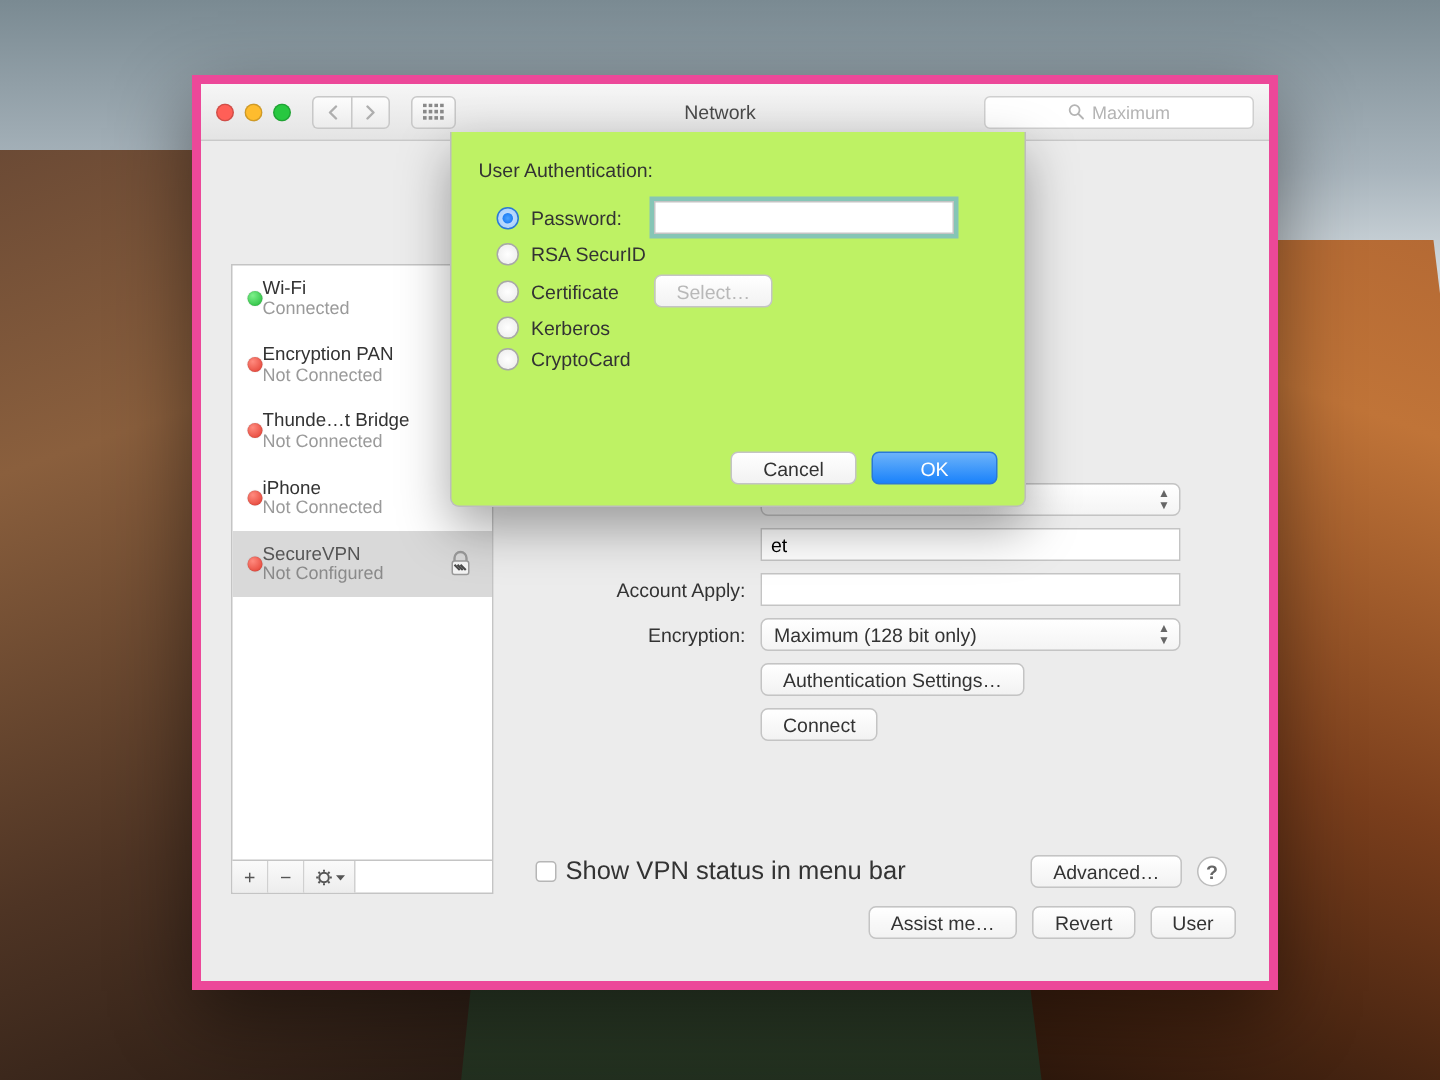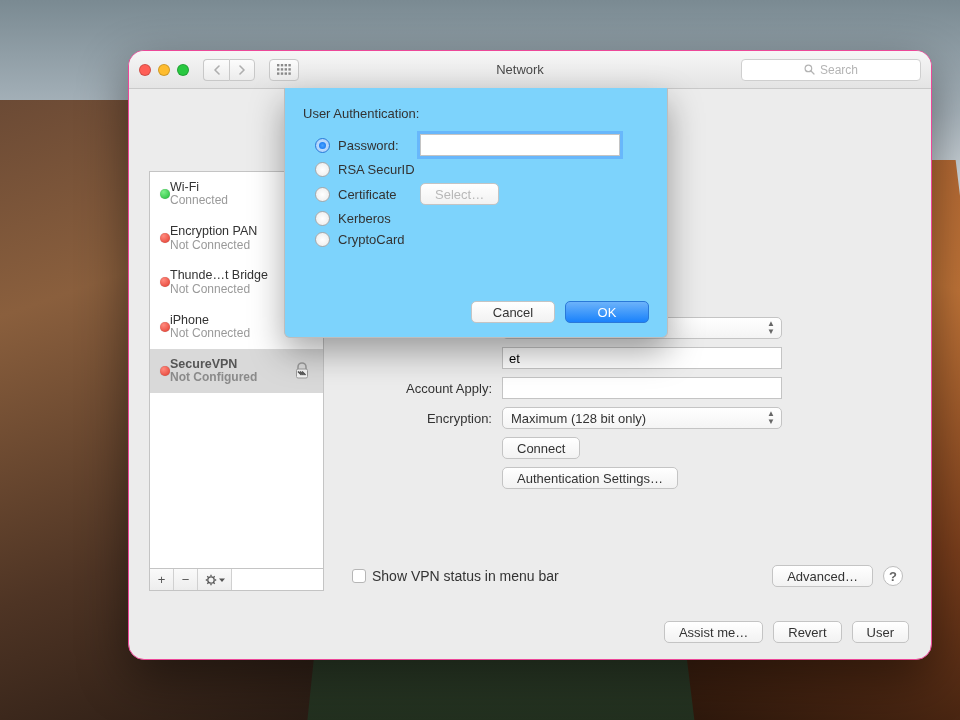--- a/index.html
+++ b/index.html
@@ -13,22 +13,22 @@
   background: linear-gradient(160deg,#6b4a35 0%,#8a5f3d 30%,#4e3424 70%,#2a1c14 100%);
   transform: skewX(-6deg); border-top-right-radius: 40% 10%; }
 .cliff-right { position:absolute; right:-30px; bottom:0; width:330px; height:560px;
   background: linear-gradient(200deg,#b56a34 0%,#c07438 20%,#7a3e1c 60%,#2e180c 100%);
   transform: skewX(7deg); border-top-left-radius: 50% 12%; }
 .valley { position:absolute; left:260px; right:240px; bottom:0; height:360px;
   background: linear-gradient(180deg,#a9b7ab 0%,#44563c 40%,#22301f 100%);
   clip-path: polygon(0 35%, 50% 0, 100% 30%, 100% 100%, 0 100%); }
 
 
-.window { position:absolute; left:128px; top:50px; width:804px; height:610px;
-  background:#ececec; border:1px solid #ec4899; border-radius:16px;
+.window { position:absolute; left:128px; top:50px; width:724px; height:610px;
+  background:#ececec; border:6px solid #ec4899; border-radius:0;
   box-shadow:0 18px 50px rgba(0,0,0,.45); overflow:hidden; }
 
 .titlebar { height:38px; background:linear-gradient(#f6f6f6,#e4e4e4);
   border-bottom:1px solid #c9c9c9; display:flex; align-items:center; padding:0 10px; gap:8px; }
 .traffic { display:flex; gap:7px; }
 .light { width:12px; height:12px; border-radius:50%; border:0.5px solid rgba(0,0,0,.18); }
 .red { background:#ff5f57; } .yellow { background:#febc2e; } .green { background:#28c840; }
 .nav-group { display:flex; margin-left:6px; }
 .nav-btn { width:26px; height:22px; background:linear-gradient(#fcfcfc,#ececec);
   border:1px solid #c8c8c8; display:flex; align-items:center; justify-content:center;
@@ -49,21 +49,21 @@
   background:#fff; border:1px solid #c4c4c4; border-radius:0; display:flex; flex-direction:column; }
 .side-list { flex:1; overflow:hidden; }
 .side-item { display:flex; align-items:center; padding:8px 10px; border-bottom:0; position:relative; }
 .dot { width:10px; height:10px; border-radius:50%; flex:0 0 auto;
   box-shadow: inset 0 0 1px rgba(0,0,0,.25), 0 0 1px rgba(0,0,0,.15); }
 .dot.green2 { background: radial-gradient(circle at 35% 30%, #7df08a, #1db836); }
 .dot.red2 { background: radial-gradient(circle at 35% 30%, #ff8a7e, #e23a2d); }
 .side-text { display:flex; flex-direction:column; line-height:1.15; flex:1; min-width:0; }
 .side-name { font-size:12.5px; color:#333; white-space:nowrap; overflow:hidden; text-overflow:ellipsis; }
 .side-status { font-size:12px; color:#9a9a9a; }
-.side-item.selected { background:#d9d9d9;font-weight:bold; }
+.side-item.selected { background:#d9d9d9; }
 .side-item.selected .side-name { color:#555; }
 .side-item.selected .side-status { color:#8a8a8a; }
 .lock-icon { width:22px; height:22px; flex:0 0 auto; display:flex; align-items:center; justify-content:center; }
 .lock-icon svg { display:block; }
 
 .side-footer { height:22px; border-top:1px solid #c4c4c4; display:flex; }
 .footer-btn { width:24px; border-right:1px solid #d0d0d0; display:flex; align-items:center; justify-content:center;
   font-size:13px; color:#555; background:linear-gradient(#fafafa,#ededed); }
 
 .main-pane { position:absolute; left:203px; top:82px; right:20px; height:420px; }
@@ -73,35 +73,35 @@
   font-size:13px; padding:0 6px; }
 .mac-select { height:22px; border:1px solid #c4c4c4; background:linear-gradient(#fff,#f4f4f4);
   border-radius:5px; font-size:13px; padding:0 22px 0 8px; position:relative; display:inline-flex; align-items:center; color:#333; }
 .mac-select .caret { position:absolute; right:6px; top:2px; font-size:8px; color:#666; line-height:8px; }
 .mac-select .caret2 { position:absolute; right:6px; bottom:2px; font-size:8px; color:#666; line-height:8px; }
 .mac-button { height:22px; padding:0 14px; border:1px solid #c4c4c4; border-radius:5px;
   background:linear-gradient(#ffffff,#f2f2f2); font-size:13px; color:#333; display:inline-flex; align-items:center; }
 .mac-button.primary { background:linear-gradient(#6cb3fa,#1a82fb); border-color:#2a79d8; color:#fff; }
 .mac-button.disabled { color:#b8b8b8; }
 
-.checkbox-row { display:flex; align-items:center; gap:6px; font-size:14px; color:#333; }
+.checkbox-row { display:flex; align-items:center; gap:6px; font-size:17px; color:#333; }
 .mac-check { width:14px; height:14px; border:1px solid #b6b6b6; border-radius:3px; background:#fff; }
 
 .main-bottom-row { position:absolute; left:0; right:0; bottom:0; height:30px;
   display:flex; align-items:center; justify-content:space-between; padding:0 8px 0 20px;}
 .help-circle { width:20px; height:20px;
   display:inline-flex; align-items:center; justify-content:center; color:#666; font-size:13px; font-weight:600;
   border:1.5px solid #bdbdbd; border-radius:50%; background:#fff;}
 
-.window-footer { position:absolute; left:0; right:0; bottom:4px; height:46px;
+.window-footer { position:absolute; left:0; right:0; bottom:16px; height:46px;
   display:flex; align-items:center; justify-content:flex-end; gap:10px; padding:0 22px; }
 
 
-.sheet { position:absolute; left:284px; top:88px; width:384px; height:250px;
-  background:#7dd3fc; border:1px solid #bdbdbd; border-top:none; border-radius:0 0 6px 6px;
+.sheet { position:absolute; left:300px; top:88px; width:384px; height:250px;
+  background:#bef264; border:1px solid #bdbdbd; border-top:none; border-radius:0 0 6px 6px;
   box-shadow:0 14px 34px rgba(0,0,0,.35); padding:18px 18px 14px 18px; }
 .sheet-title { font-size:13px; color:#333; margin-bottom:10px; }
 .radio-row { display:flex; align-items:center; gap:8px; padding:3px 0 3px 12px; font-size:13px; color:#333; }
 .radio { width:15px; height:15px; border-radius:50%; border:1px solid #a8a8a8;
   background:radial-gradient(#fff,#eaeaea); display:flex; align-items:center; justify-content:center; }
 .radio.checked { border-color:#2a79d8; background:radial-gradient(#cfe6ff,#9fcafa); }
 .radio.checked::after { content:""; width:7px; height:7px; border-radius:50%;
   background:radial-gradient(#4aa3ff,#0a6ff0); }
 .radio-label { min-width:74px; }
 .sheet-input { width:200px; height:22px; border:1px solid #c4c4c4; background:#fff;
@@ -156,21 +156,21 @@
             <rect x="11.4" y="8.4" width="2.4" height="2.4"></rect>
         </g>
       </svg>
     </div>
     <div class="window-title">Network</div>
     <div class="search">
       <svg width="11" height="11" viewBox="0 0 11 11">
         <circle cx="4.4" cy="4.4" r="3.3" fill="none" stroke="#b4b4b4" stroke-width="1.2"></circle>
         <line x1="7" y1="7" x2="10" y2="10" stroke="#b4b4b4" stroke-width="1.2" stroke-linecap="round"></line>
       </svg>
-      <span>Search</span>
+      <span>Maximum</span>
     </div>
   </div>
 
   <div class="content">
 
     <div class="sidebar">
       <div class="side-list">
         <div class="side-item">
           <span class="dot green2"></span>
           <div class="side-text">
@@ -261,25 +261,25 @@
       <div class="form-row">
         <div class="form-label">Encryption:</div>
         <div class="mac-select" style="width:280px;">
           <span>Maximum (128 bit only)</span>
           <span class="caret">▲</span>
             <span class="caret2">▼</span>
         </div>
       </div>
       <div class="form-row">
         <div class="form-label"></div>
+        <div class="mac-button">Authentication Settings…</div>
+      </div>
+      <div class="form-row">
+        <div class="form-label"></div>
         <div class="mac-button">Connect</div>
-      </div>
-      <div class="form-row">
-        <div class="form-label"></div>
-        <div class="mac-button">Authentication Settings…</div>
       </div>
 
       <div class="main-bottom-row">
         <div class="checkbox-row">
           <span class="mac-check"></span>
           <span>Show VPN status in menu bar</span>
         </div>
         <div style="display:flex; align-items:center; gap:10px;">
           <div class="mac-button">Advanced…</div>
           <div class="help-circle">?</div>

